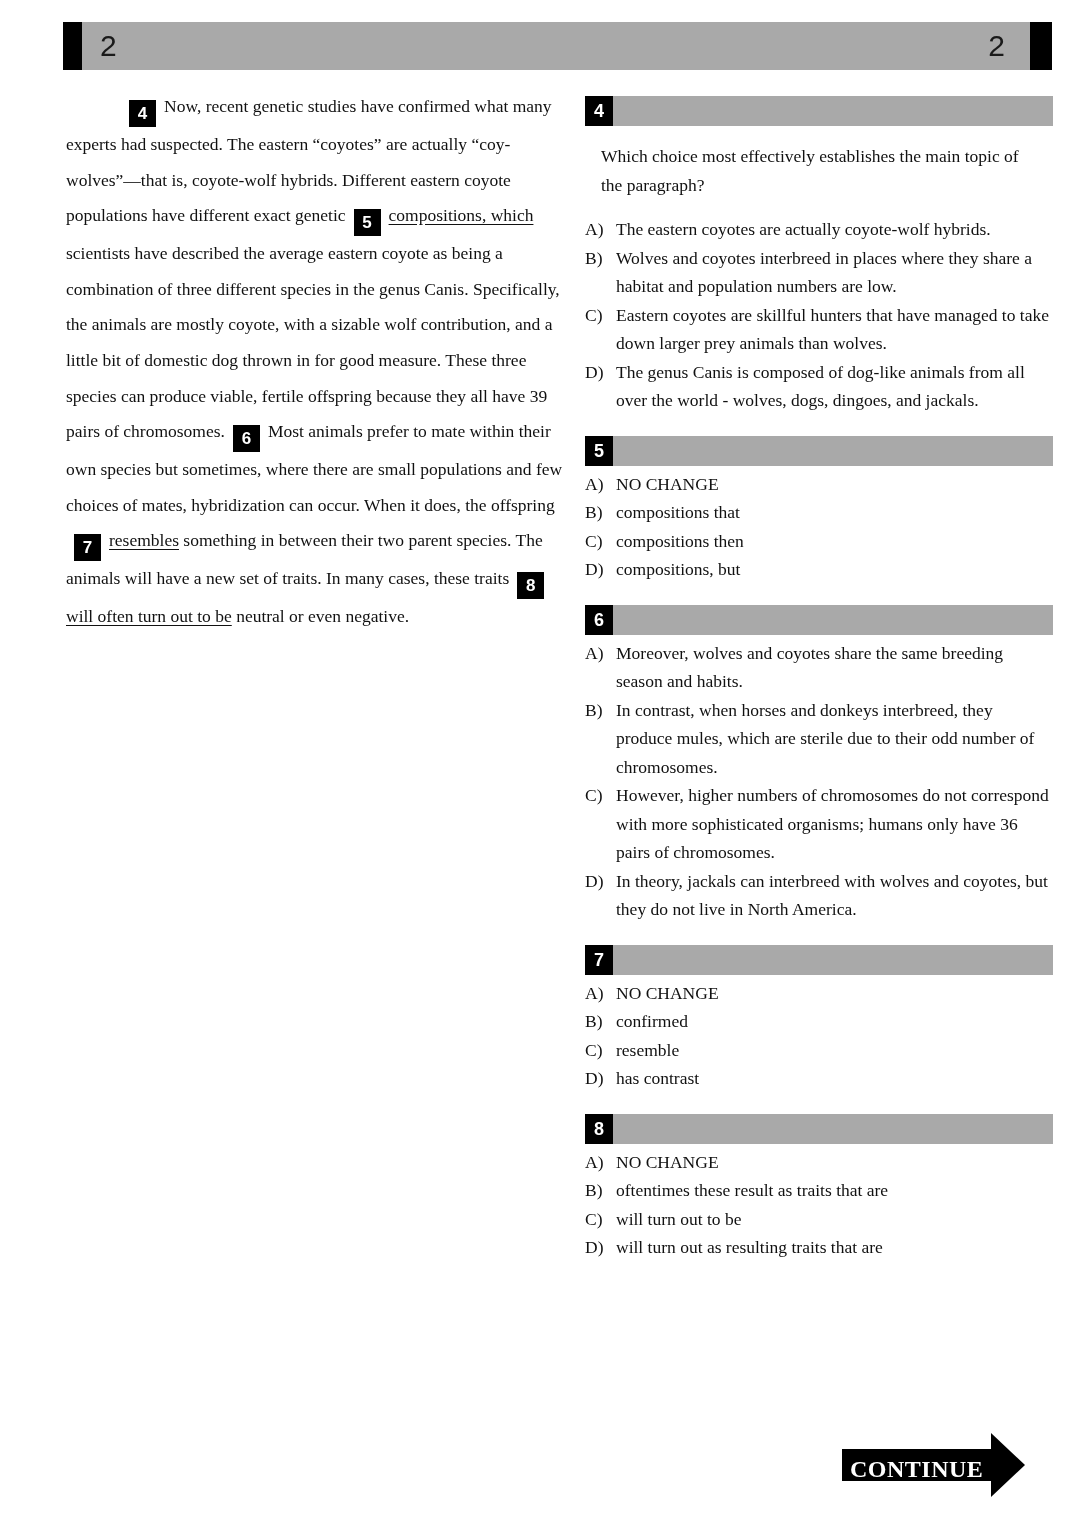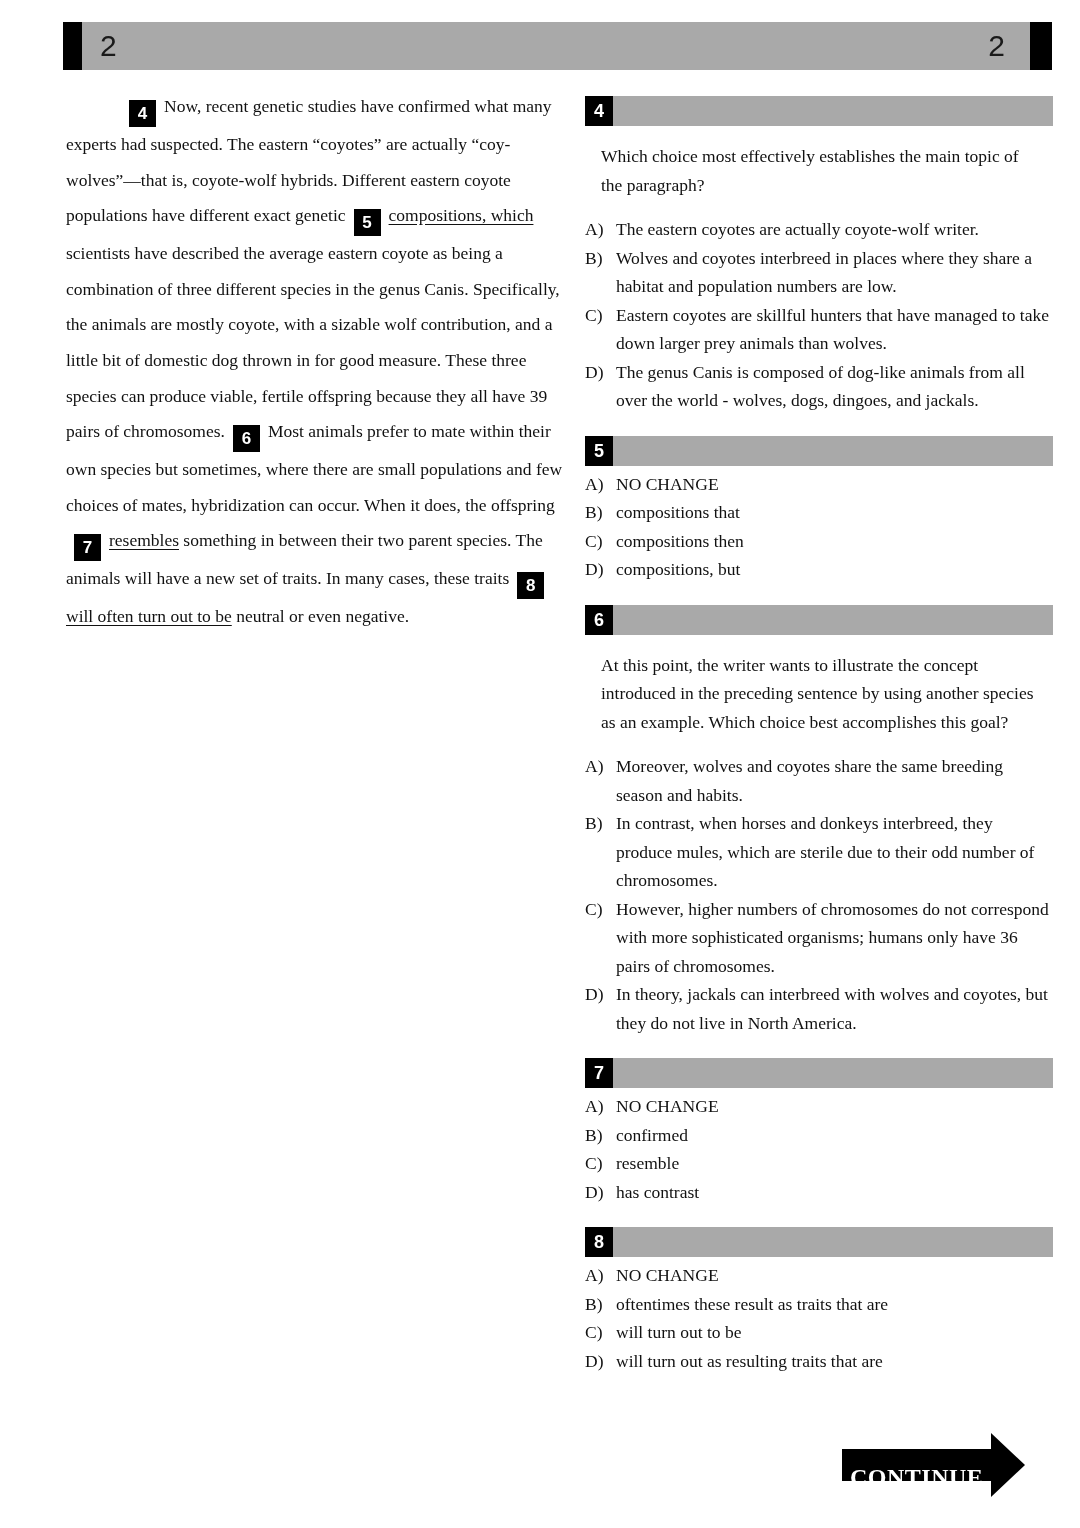--- a/index.html
+++ b/index.html
@@ -75,21 +75,21 @@
 
   
   .continue {
     position: absolute; left: 842px; top: 1433px;
     display: flex; align-items: center;
     cursor: pointer;
   }
   .continue-rect {
     background: #000; color: #fff;
     height: 32px; line-height: 32px;
-    padding: 12px 8px;
+    padding: 4px 8px;
     font-family: "Liberation Serif", serif;
     font-weight: bold; font-size: 24px;
     letter-spacing: 0.5px;
     white-space: nowrap;
   }
   .continue-arrow {
     width: 0; height: 0;
     border-left: 34px solid #000;
     border-top: 32px solid transparent;
     border-bottom: 32px solid transparent;
@@ -109,21 +109,21 @@
 
 <div class="right-col" id="right-col">
   <div class="qblock">
     <div class="qbar">
       <div class="qnum">4</div>
     </div>
     <p class="qprompt">Which choice most effectively establishes the main topic of the paragraph?</p>
     <div class="choices">
   <div class="choice">
     <span class="choice-label">A)</span>
-    <span class="choice-text">The eastern coyotes are actually coyote-wolf writer.</span>
+    <span class="choice-text">The eastern coyotes are actually coyote-wolf hybrids.</span>
   </div>
 
   <div class="choice">
     <span class="choice-label">B)</span>
     <span class="choice-text">Wolves and coyotes interbreed in places where they share a habitat and population numbers are low.</span>
   </div>
 
   <div class="choice">
     <span class="choice-label">C)</span>
     <span class="choice-text">Eastern coyotes are skillful hunters that have managed to take down larger prey animals than wolves.</span>
@@ -161,21 +161,20 @@
     <span class="choice-label">D)</span>
     <span class="choice-text">compositions, but</span>
   </div>
 </div>
   </div>
 
   <div class="qblock">
     <div class="qbar">
       <div class="qnum">6</div>
     </div>
-    <p class="qprompt">At this point, the writer wants to illustrate the concept introduced in the preceding sentence by using another species as an example. Which choice best accomplishes this goal?</p>
     <div class="choices">
   <div class="choice">
     <span class="choice-label">A)</span>
     <span class="choice-text">Moreover, wolves and coyotes share the same breeding season and habits.</span>
   </div>
 
   <div class="choice">
     <span class="choice-label">B)</span>
     <span class="choice-text">In contrast, when horses and donkeys interbreed, they produce mules, which are sterile due to their odd number of chromosomes.</span>
   </div>

